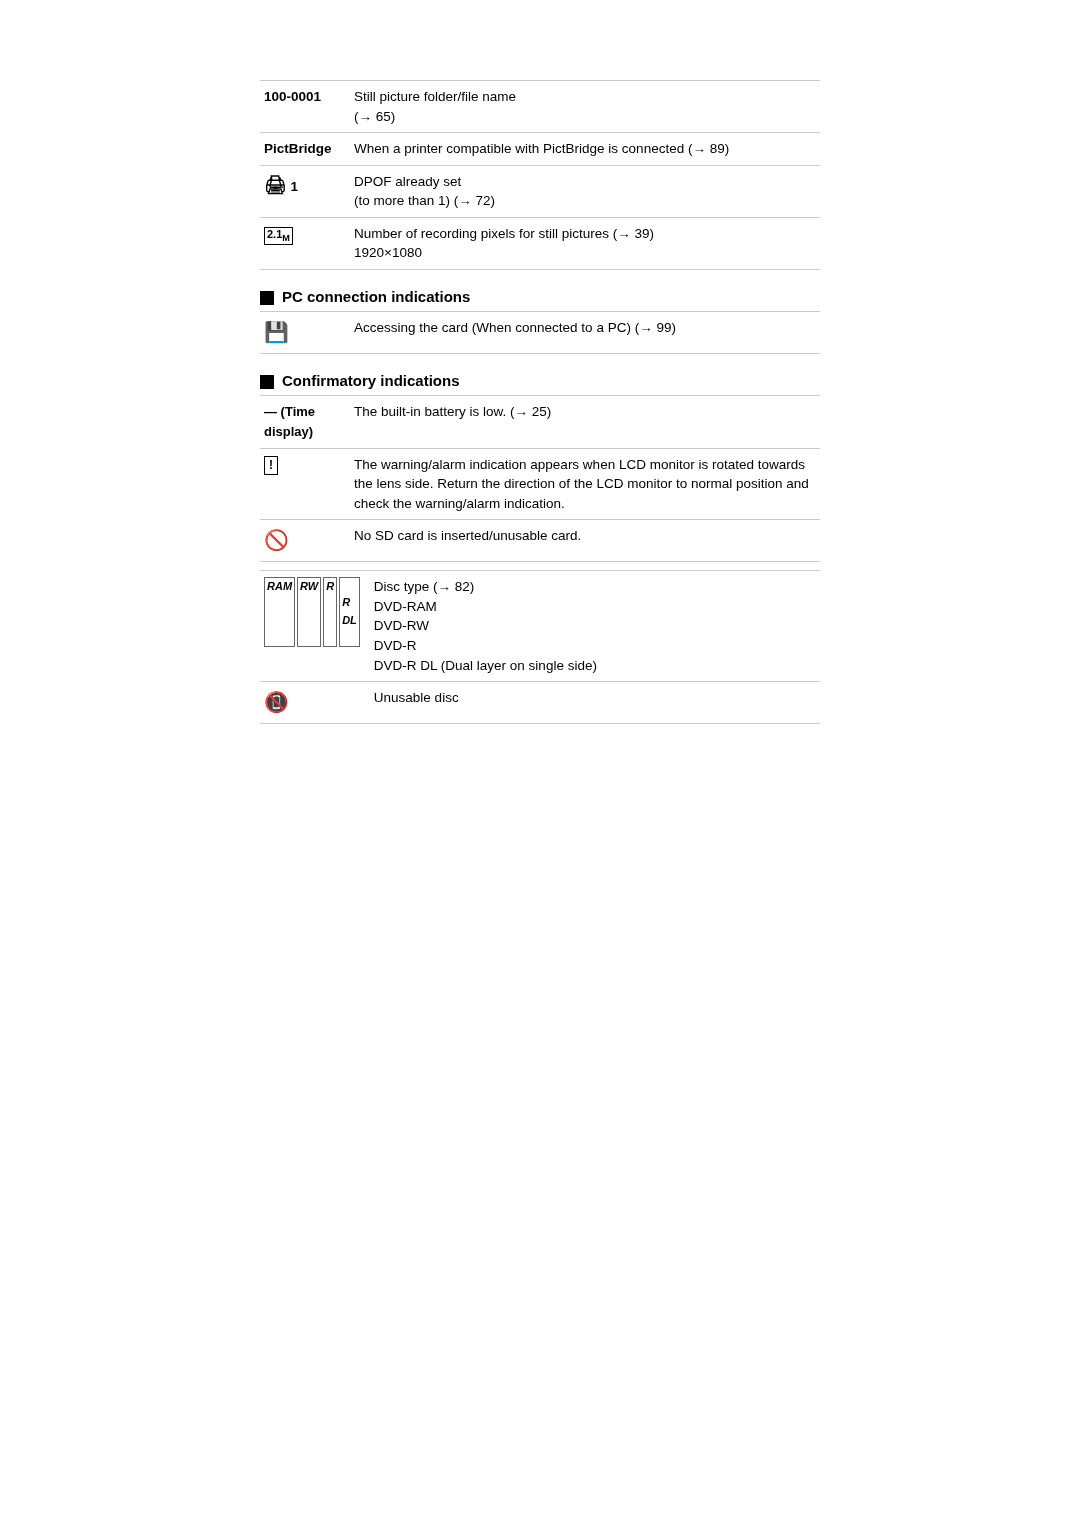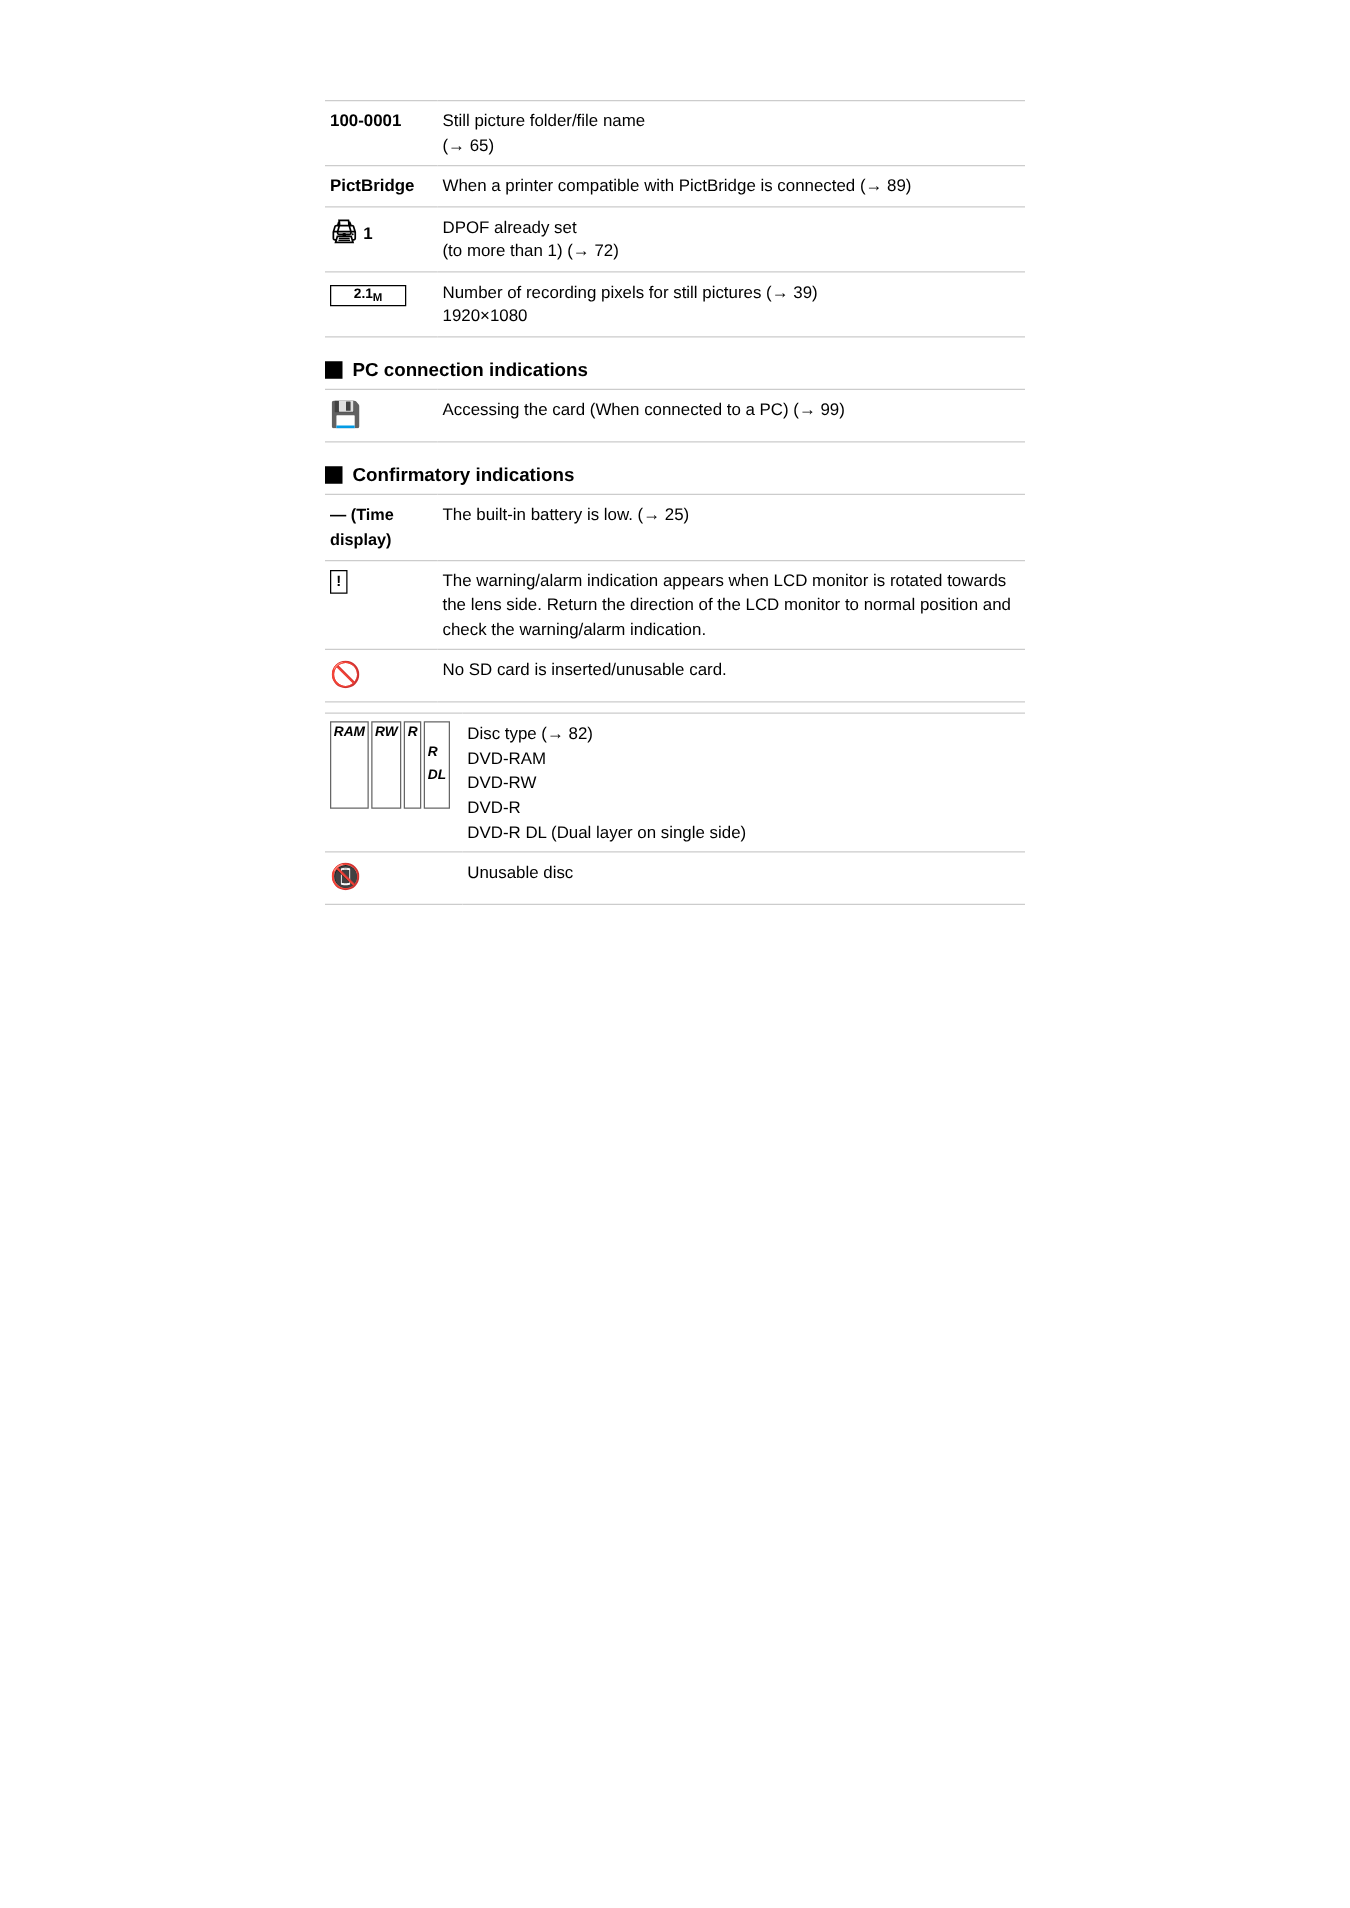--- a/index.html
+++ b/index.html
@@ -48,40 +48,40 @@
 
     .note-text {
       font-size: 13px;
       line-height: 1.5;
       margin-bottom: 12px;
       color: #000;
     }
 
     .section-heading {
       display: flex;
-      align-items: flex-start;
+      align-items: flex-end;
       font-size: 15px;
       font-weight: bold;
       margin: 18px 0 6px 0;
     }
 
     .section-heading .black-square {
       display: inline-block;
       width: 14px;
       height: 14px;
       background: #000;
       margin-right: 8px;
       flex-shrink: 0;
       margin-top: 1px;
     }
 
     .icon-box {
       display: inline-block;
       border: 1px solid #000;
-      padding: 0px 18px;
+      padding: 0px 2px;
       font-size: 11px;
       font-weight: bold;
       line-height: 1.2;
     }
 
     .icon-exclaim {
       display: inline-block;
       border: 1px solid #000;
       padding: 0px 4px;
       font-size: 12px;

